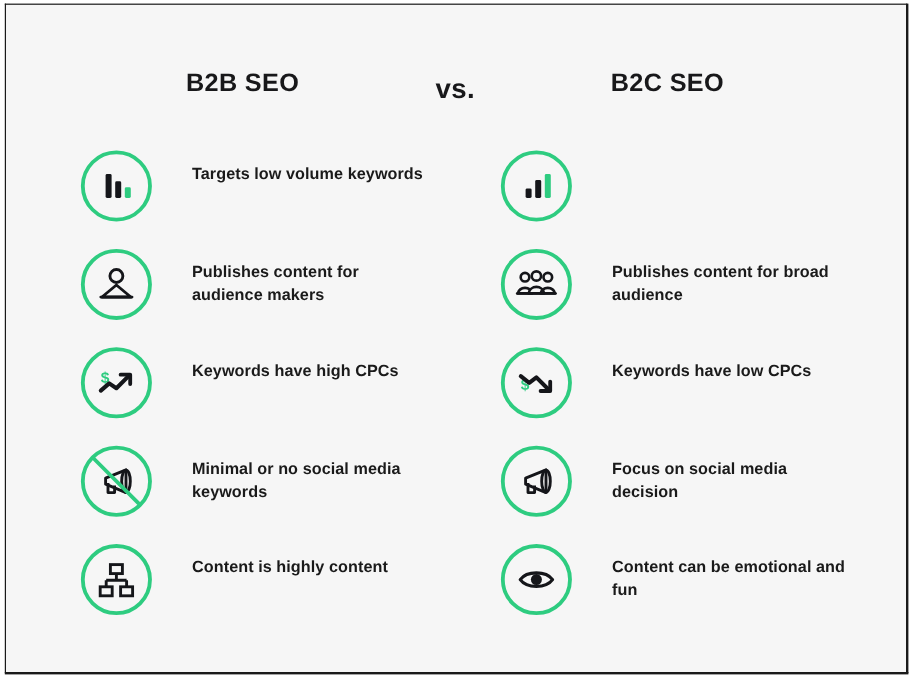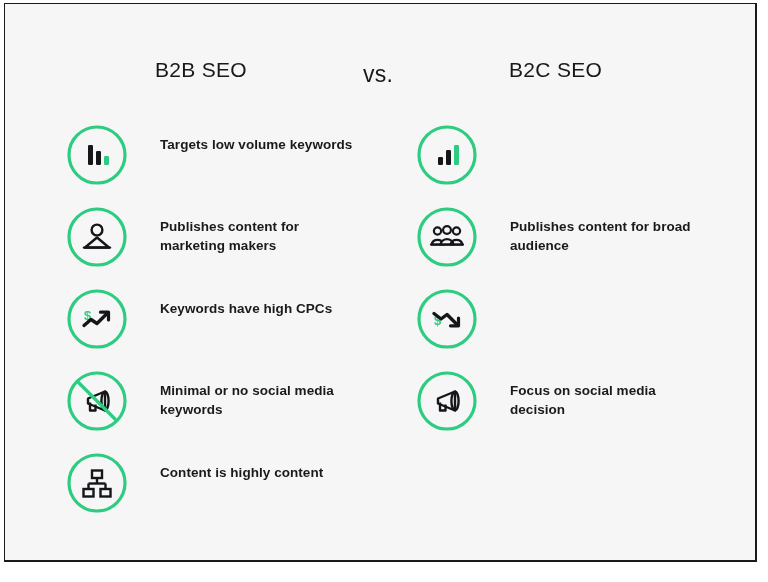--- a/index.html
+++ b/index.html
@@ -52,21 +52,21 @@
   .headers {
     position: absolute;
     top: 58px;
     left: 0;
     width: 768px;
     height: 32px;
   }
   .col-title {
     position: absolute;
     font-size: 21px;
-    font-weight: normal;
+    font-weight: bold;
     letter-spacing: 0.3px;
     color: #18181a;
     white-space: nowrap;
   }
   .col-title.left   { left: 155px; top: 0; }
   .col-title.middle { left: 363px; top: 3px; font-size: 23px; }
   .col-title.right  { left: 509px; top: 0; text-align: center; }
 
   
   .column {
@@ -135,21 +135,21 @@
 
     <div class="row">
       <span class="badge">
         <svg width="62" height="62" viewBox="0 0 62 62">
           <circle cx="31" cy="31" r="28" fill="none" stroke="#2ecc80" stroke-width="3.2"></circle>
           <circle cx="31" cy="24" r="5.4" fill="none" stroke="#15161a" stroke-width="2.4"></circle>
           <path d="M19 41.5 L31 31.5 L43 41.5 Z" fill="none" stroke="#15161a" stroke-width="2.4" stroke-linejoin="round"></path>
           <line x1="18" y1="41.6" x2="44" y2="41.6" stroke="#15161a" stroke-width="2.4" stroke-linecap="round"></line>
         </svg>
       </span>
-      <div class="row-text">Publishes content for marketing makers</div>
+      <div class="row-text">Publishes content for audience makers</div>
     </div>
 
     <div class="row">
       <span class="badge">
         <svg width="62" height="62" viewBox="0 0 62 62">
           <circle cx="31" cy="31" r="28" fill="none" stroke="#2ecc80" stroke-width="3.2"></circle>
           <text x="21.5" y="31.5" font-family="Liberation Sans, sans-serif" font-size="13" font-weight="bold" fill="#2ecc80" text-anchor="middle">$</text>
           <path d="M18 37.5 L25 31.5 L31 35.5 L41.5 25" fill="none" stroke="#15161a" stroke-width="3.4" stroke-linecap="round" stroke-linejoin="round"></path>
           <path d="M34.5 24.2 L42.5 24.2 L42.5 32" fill="none" stroke="#15161a" stroke-width="3.2" stroke-linecap="round" stroke-linejoin="round"></path>
         </svg>
@@ -221,30 +221,41 @@
 
     <div class="row">
       <span class="badge">
         <svg width="62" height="62" viewBox="0 0 62 62">
           <circle cx="31" cy="31" r="28" fill="none" stroke="#2ecc80" stroke-width="3.2"></circle>
           <text x="21.5" y="37" font-family="Liberation Sans, sans-serif" font-size="13" font-weight="bold" fill="#2ecc80" text-anchor="middle">$</text>
           <path d="M18 25.5 L25 31 L31 26.5 L41.5 37" fill="none" stroke="#15161a" stroke-width="3.4" stroke-linecap="round" stroke-linejoin="round"></path>
           <path d="M34.5 37.8 L42.5 37.8 L42.5 30" fill="none" stroke="#15161a" stroke-width="3.2" stroke-linecap="round" stroke-linejoin="round"></path>
         </svg>
       </span>
+      <div class="row-text">Keywords have low CPCs</div>
     </div>
 
     <div class="row">
       <span class="badge">
         <svg width="62" height="62" viewBox="0 0 62 62">
           <circle cx="31" cy="31" r="28" fill="none" stroke="#2ecc80" stroke-width="3.2"></circle>
           <path d="M22 28.5 L39 21.5 L39 40.5 L22 33.5 Z" fill="none" stroke="#15161a" stroke-width="2.4" stroke-linejoin="round"></path>
           <ellipse cx="39" cy="31" rx="3.6" ry="9.2" fill="none" stroke="#15161a" stroke-width="2.4"></ellipse>
           <path d="M24 32.6 L24 40.5 L29.5 40.5 L29.5 34.6" fill="none" stroke="#15161a" stroke-width="2.4" stroke-linejoin="round"></path>
         </svg>
       </span>
       <div class="row-text">Focus on social media decision</div>
     </div>
 
+    <div class="row">
+      <span class="badge">
+        <svg width="62" height="62" viewBox="0 0 62 62">
+          <circle cx="31" cy="31" r="28" fill="none" stroke="#2ecc80" stroke-width="3.2"></circle>
+          <path d="M17.5 31 C23 23.5, 39 23.5, 44.5 31 C39 38.5, 23 38.5, 17.5 31 Z" fill="none" stroke="#15161a" stroke-width="2.6" stroke-linejoin="round"></path>
+          <circle cx="31" cy="31" r="4.6" fill="#15161a"></circle>
+        </svg>
+      </span>
+      <div class="row-text">Content can be emotional and fun</div>
+    </div>
 
   </div>
 
 </div>
 
 </body></html>

